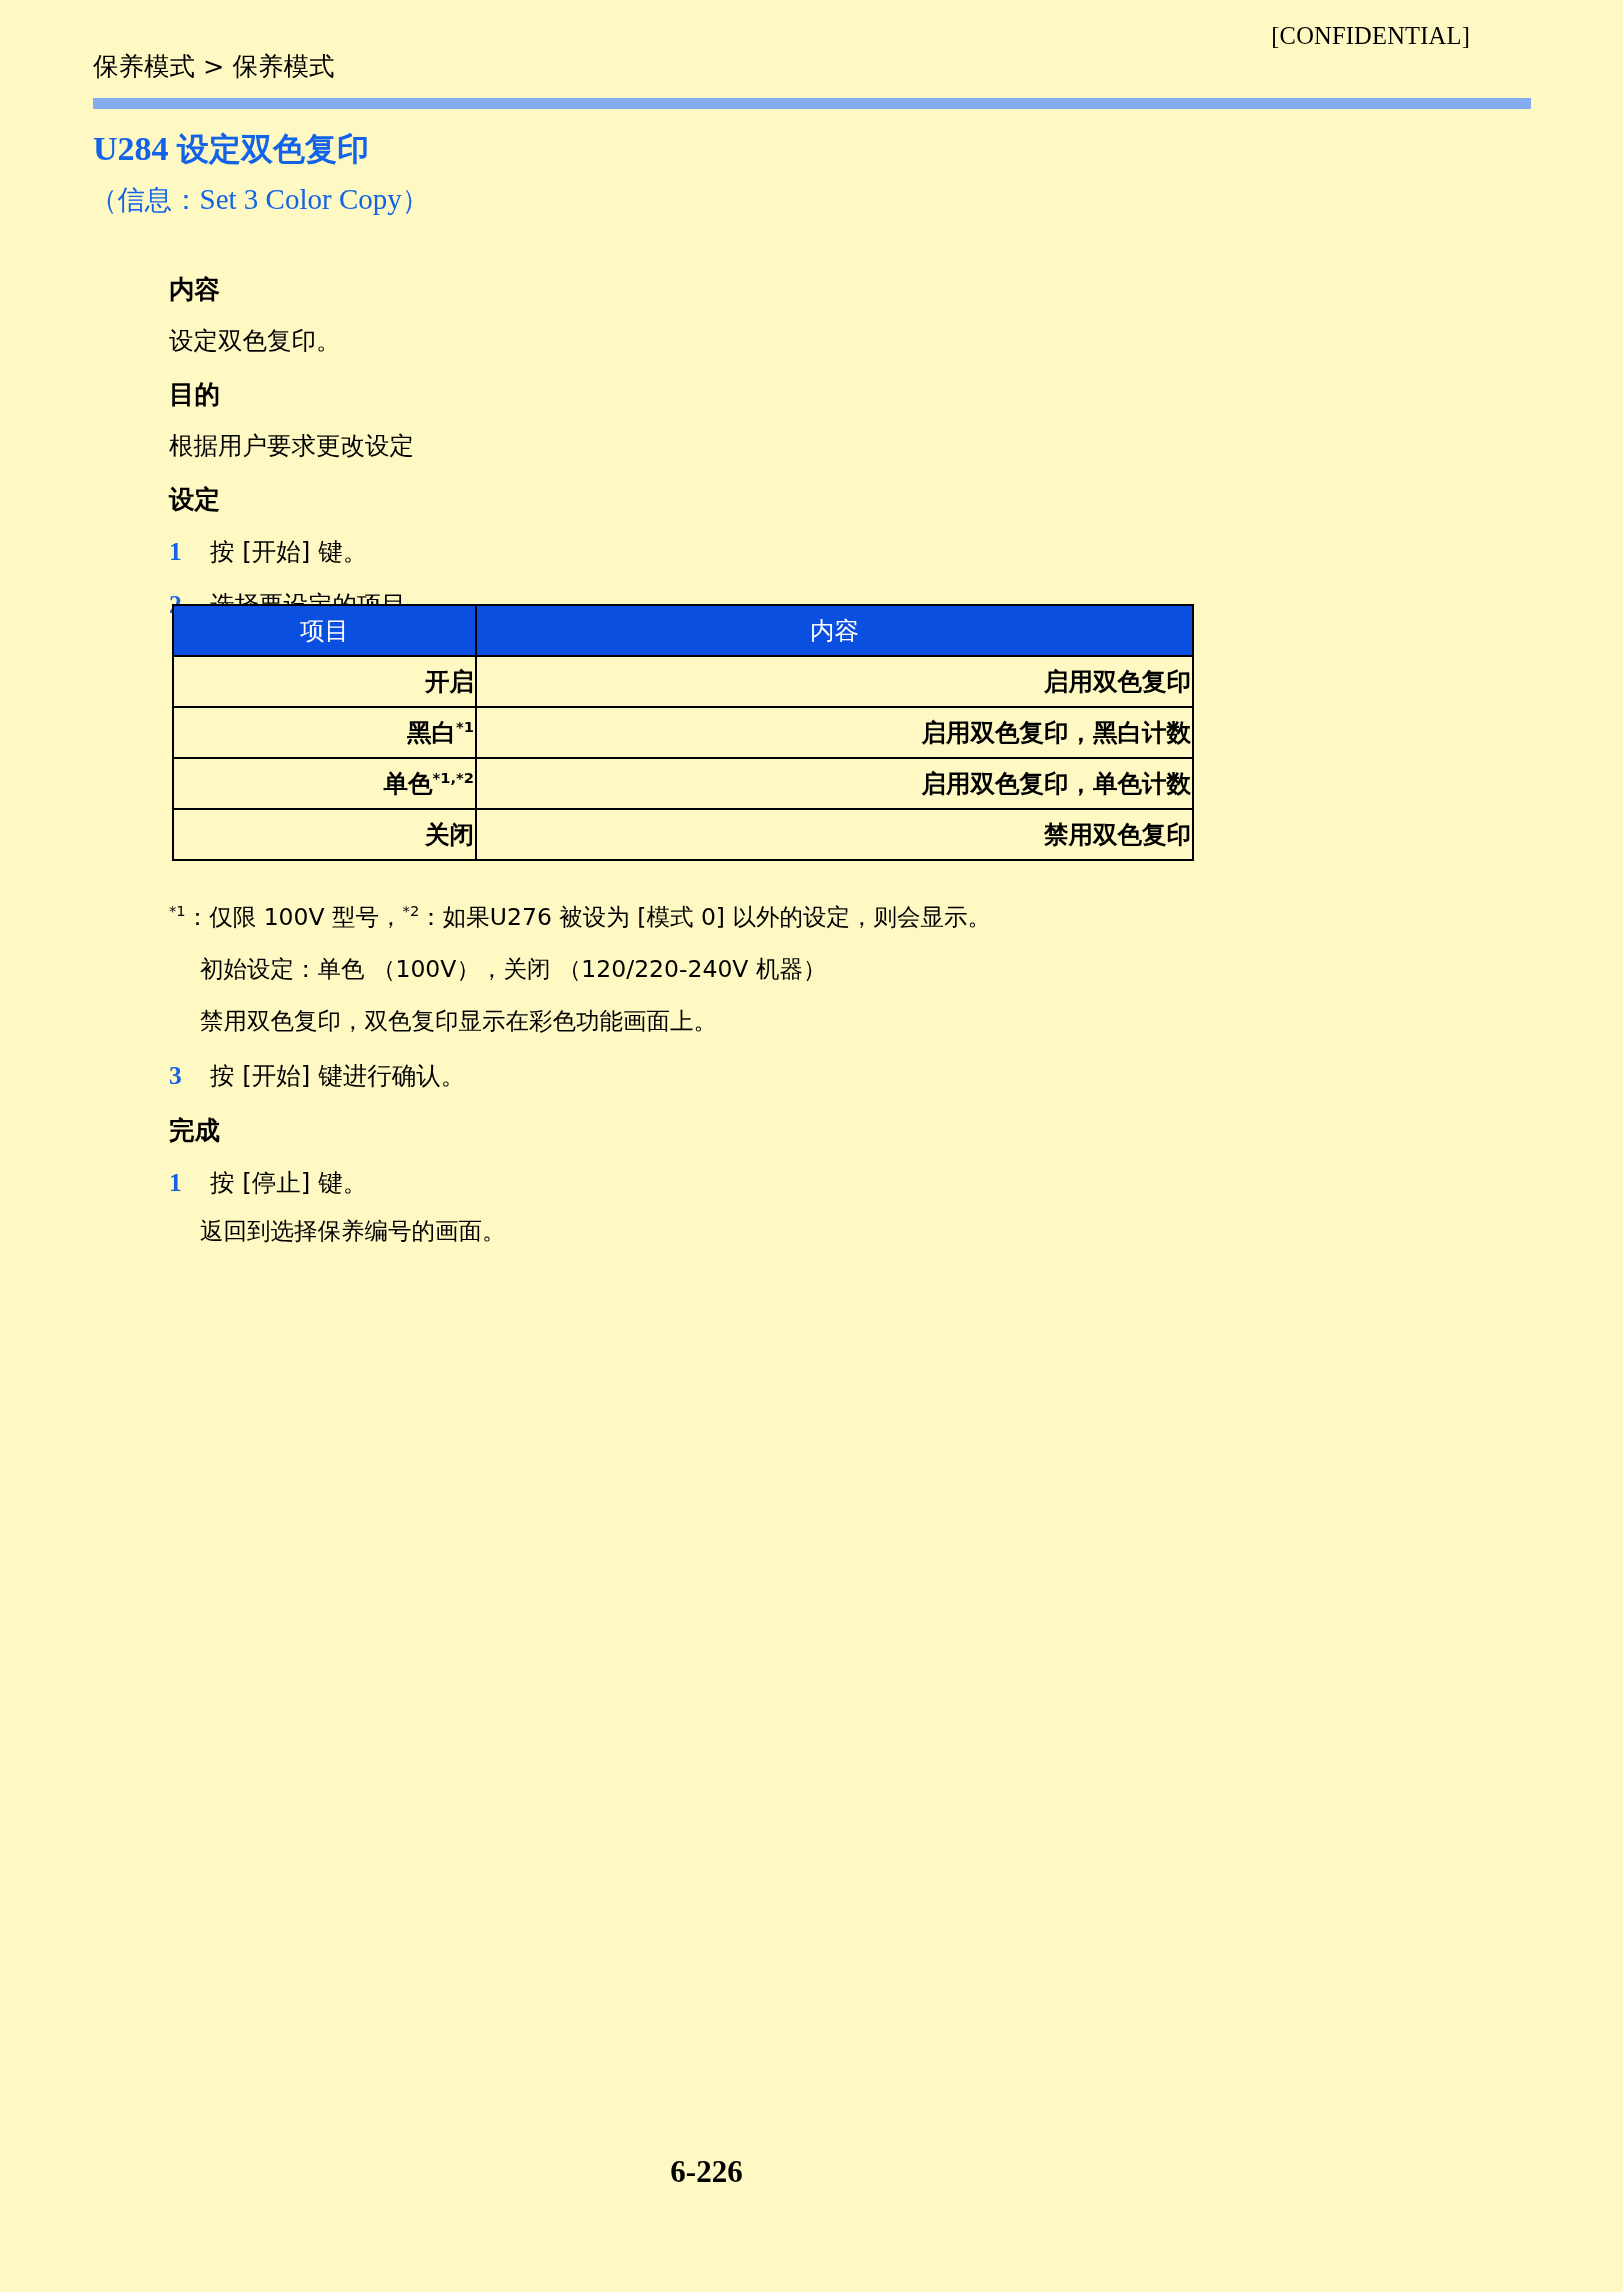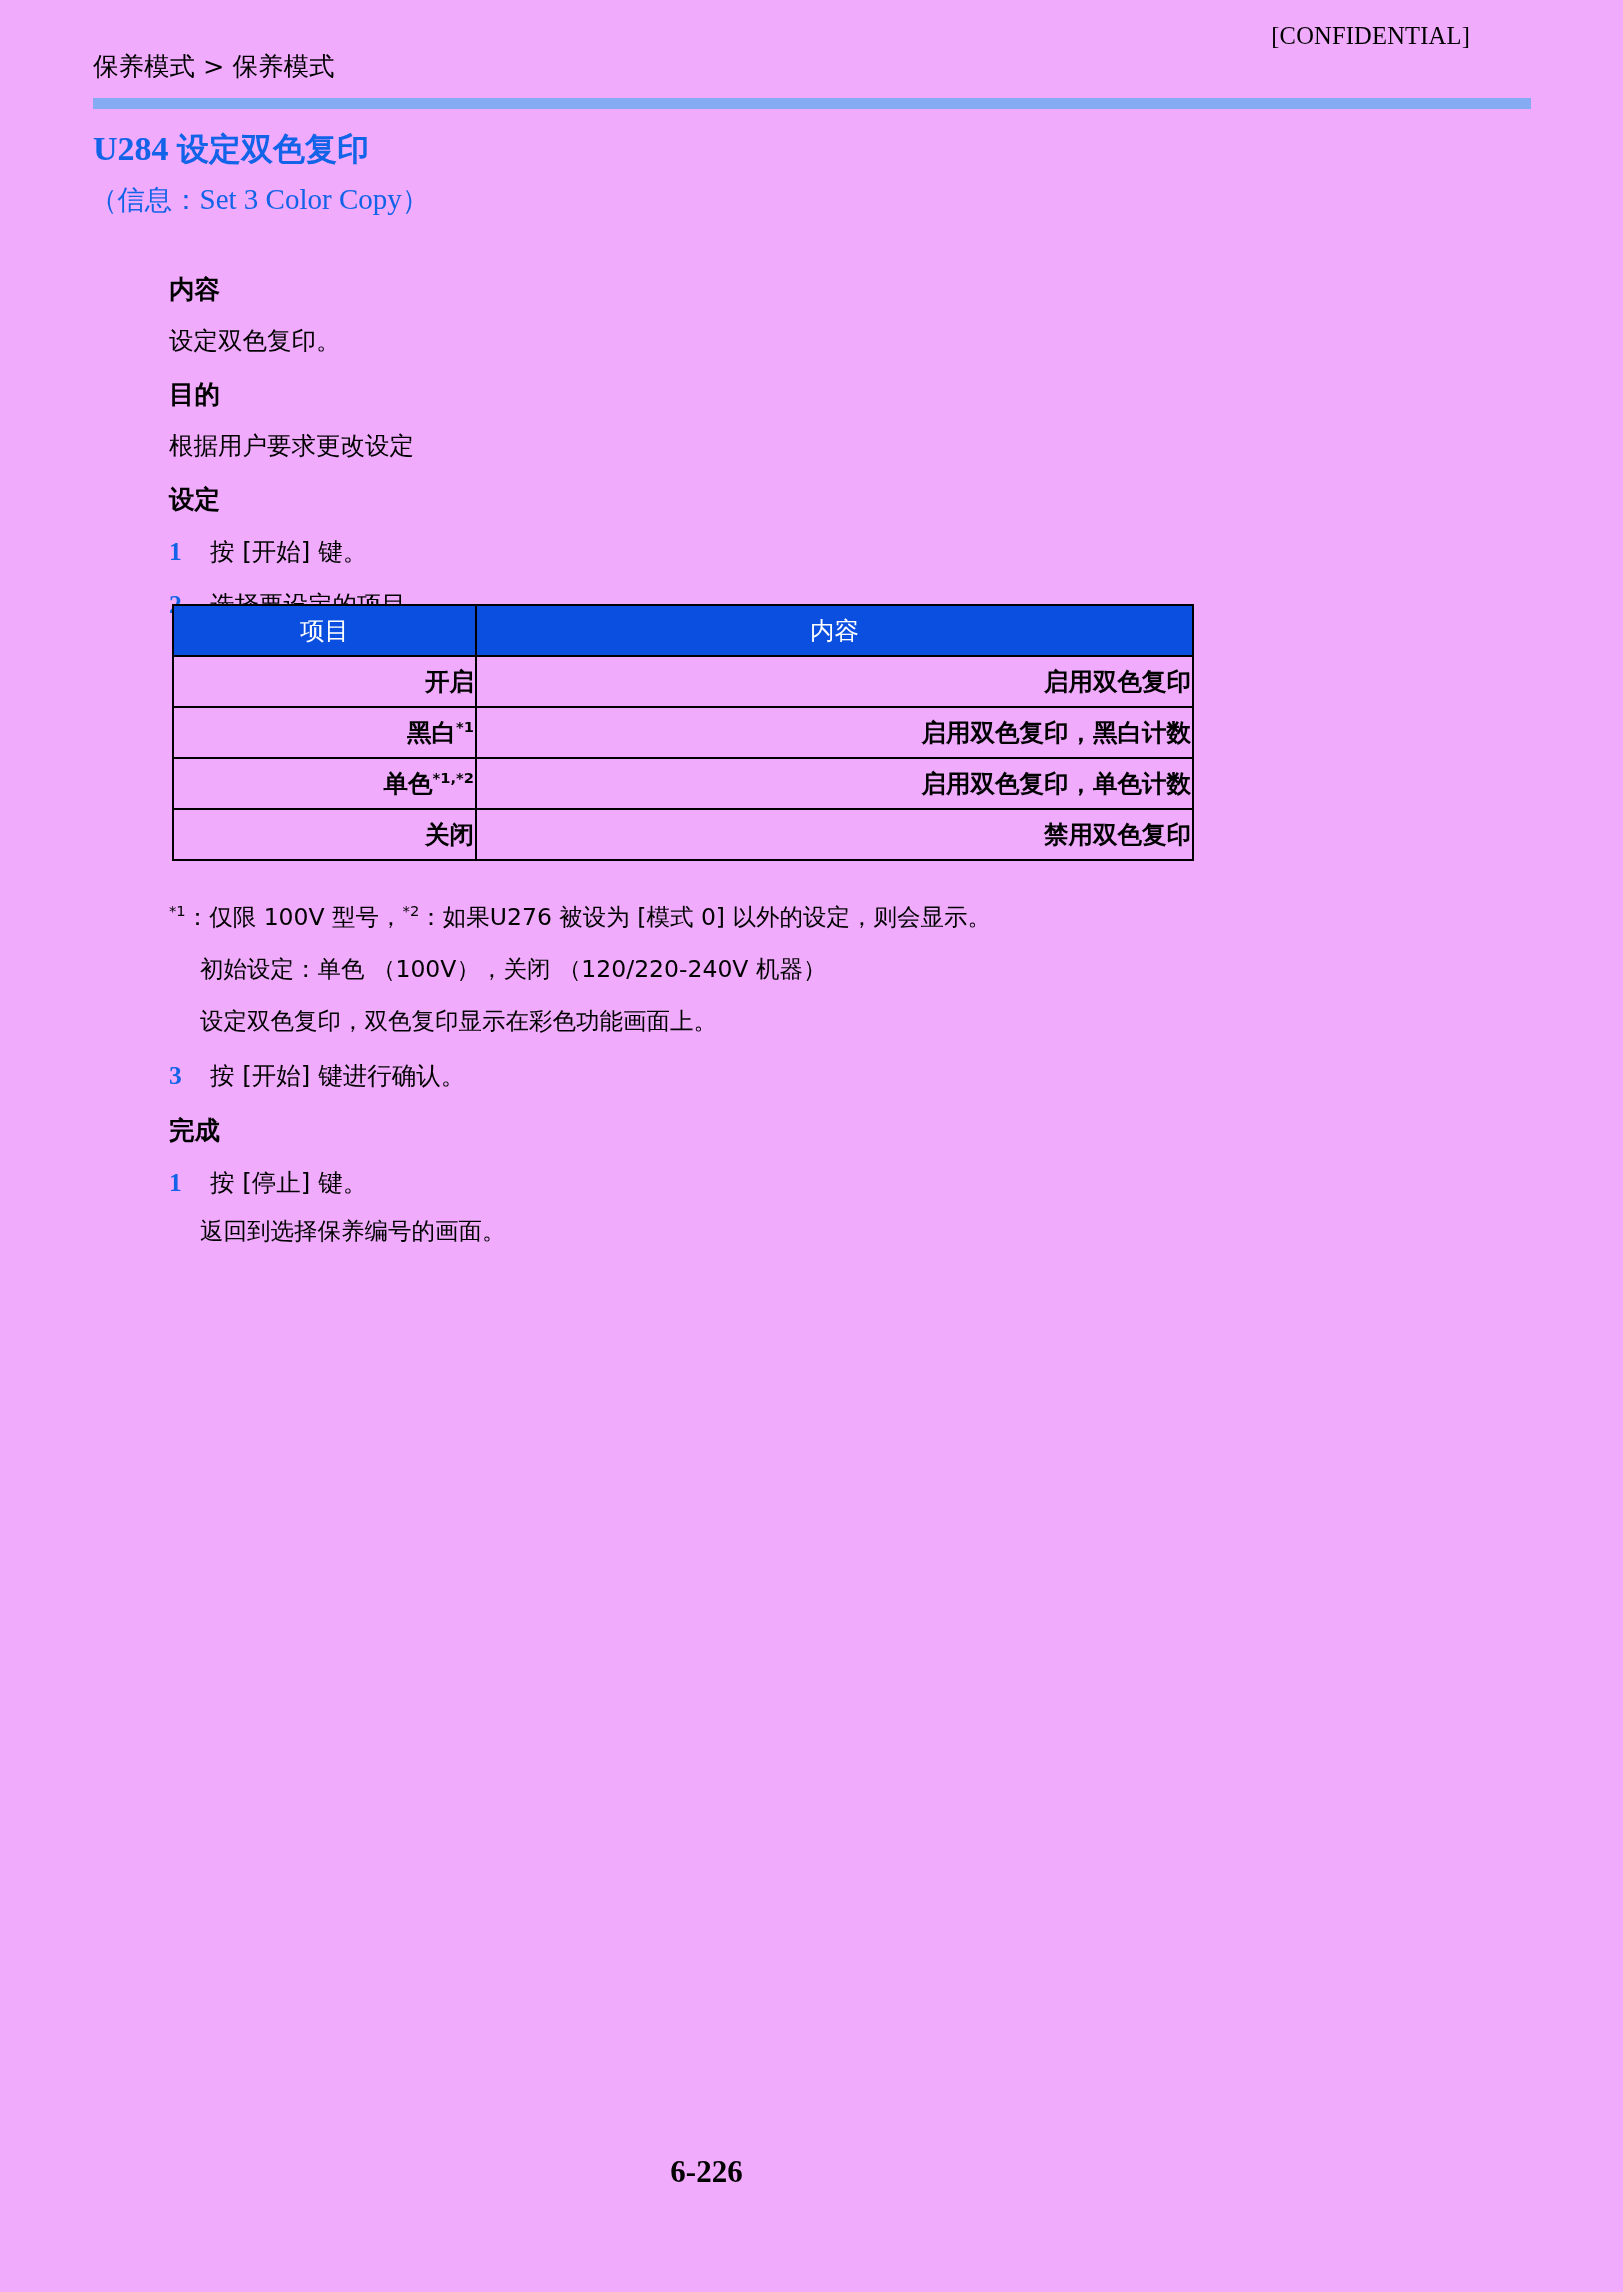--- a/index.html
+++ b/index.html
@@ -8,21 +8,21 @@
     background: #ffffff;
   }
   body {
     font-family: "Liberation Serif", "DejaVu Serif", serif;
     color: #000000;
   }
   .page {
     position: relative;
     width: 1623px;
     height: 2293px;
-    background: #f0abfc;
+    background: #fef9c3;
     overflow: hidden;
     box-sizing: border-box;
   }
 
   
   .confidential {
     position: absolute;
     top: 21.6px;
     right: 153px;
     font-family: "Liberation Serif", "DejaVu Serif", serif;
@@ -231,21 +231,21 @@
       </tr>
     </tbody>
   </table>
 
   <div class="note" style="top:901px; left:169px">
     <sup>*1</sup><span>：仅限 100V 型号，</span><sup>*2</sup><span>：如果U276 被设为 [模式 0] 以外的设定，则会显示。</span>
   </div>
 
   <div class="note" style="top:953px; left:200px">初始设定：单色 （100V），关闭 （120/220-240V 机器）</div>
 
-  <div class="note" style="top:1005px; left:200px">设定双色复印，双色复印显示在彩色功能画面上。</div>
+  <div class="note" style="top:1005px; left:200px">禁用双色复印，双色复印显示在彩色功能画面上。</div>
 
   <div class="step" style="top:1059px">
     <span class="step-num">3</span><span>按 [开始] 键进行确认。</span>
   </div>
 
   <div class="sec-head" style="top:1113px">完成</div>
 
   <div class="step" style="top:1166px">
     <span class="step-num">1</span><span>按 [停止] 键。</span>
   </div>

